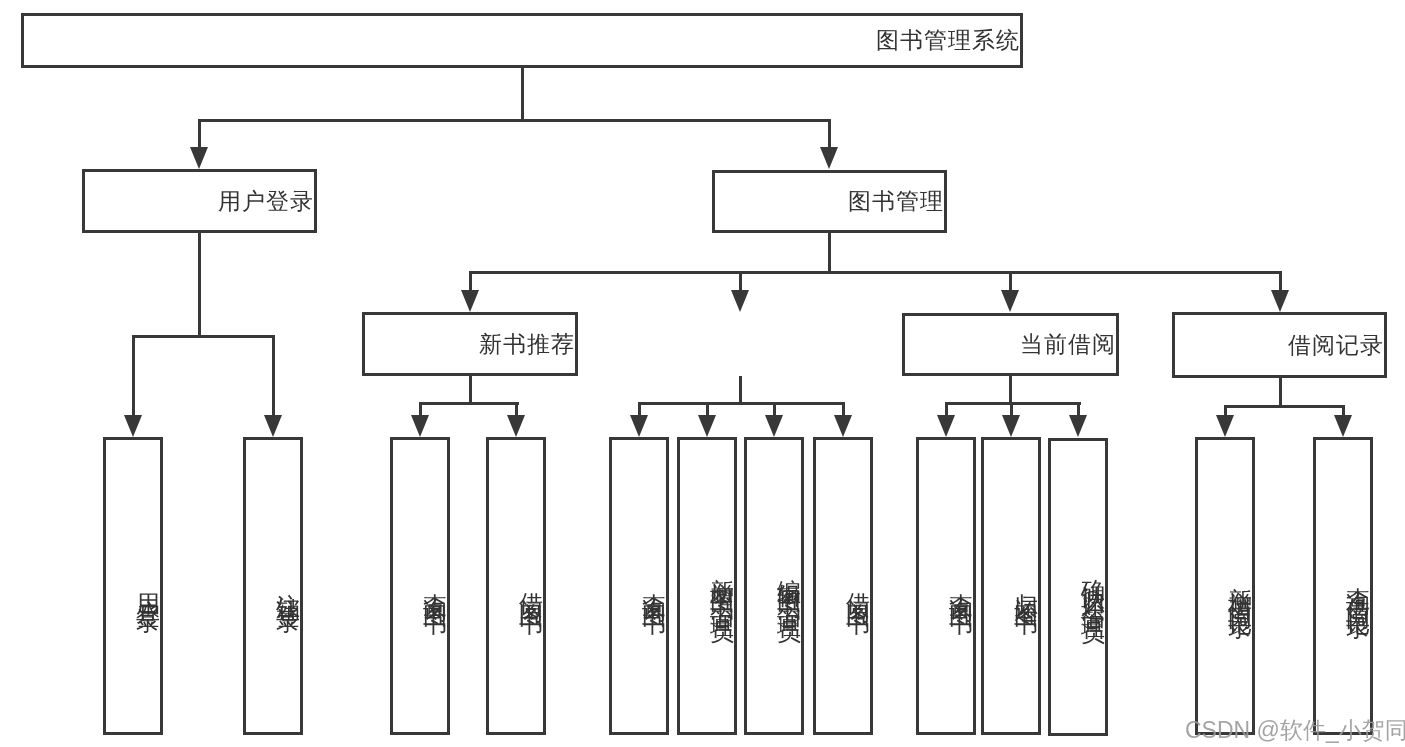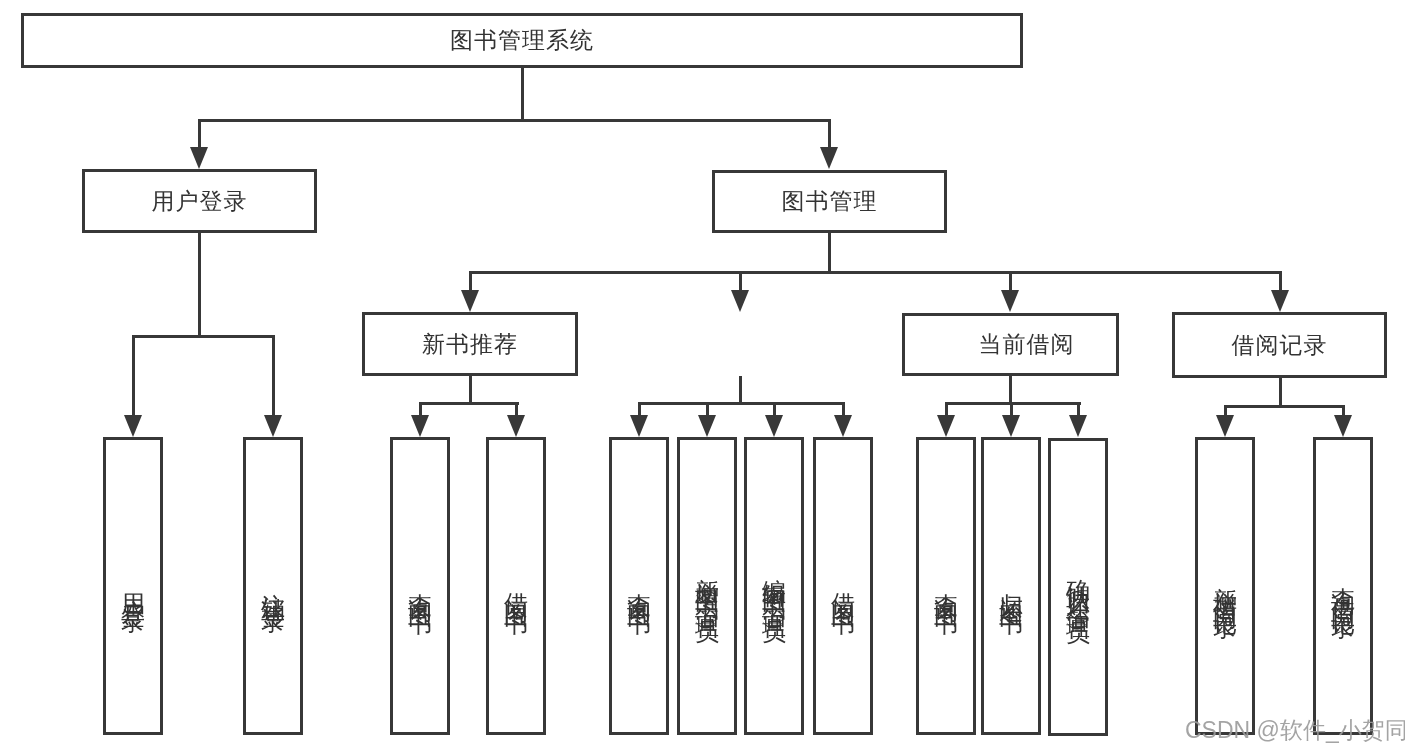--- a/index.html
+++ b/index.html
@@ -16,21 +16,21 @@
     overflow:hidden;
     font-family:"Liberation Sans","DejaVu Sans",sans-serif;
   }
   .box{
     position:absolute;
     box-sizing:border-box;
     border:3px solid var(--line);
     background:#ffffff;
     display:flex;
     align-items:center;
-    justify-content:center;
+    justify-content:flex-end;
     color:var(--text);
   }
   .hlabel{
     font-size:23px;
     letter-spacing:1px;
     color:var(--text);
     white-space:nowrap;
   }
   .vbox{width:60px;height:298px;}
   .vtext{

